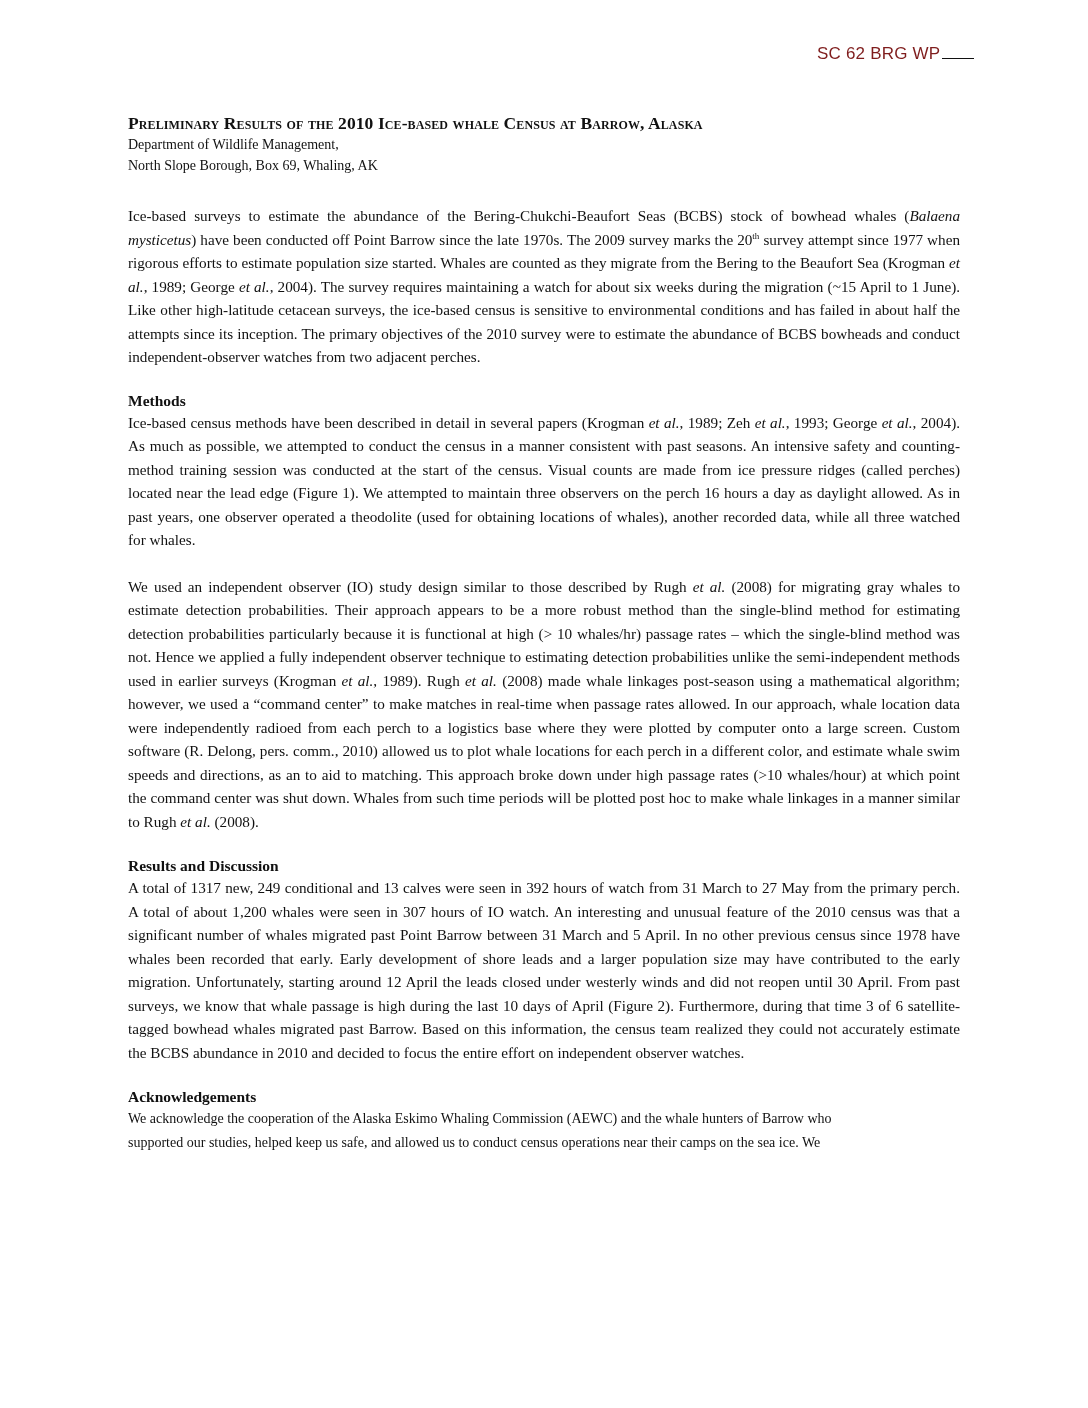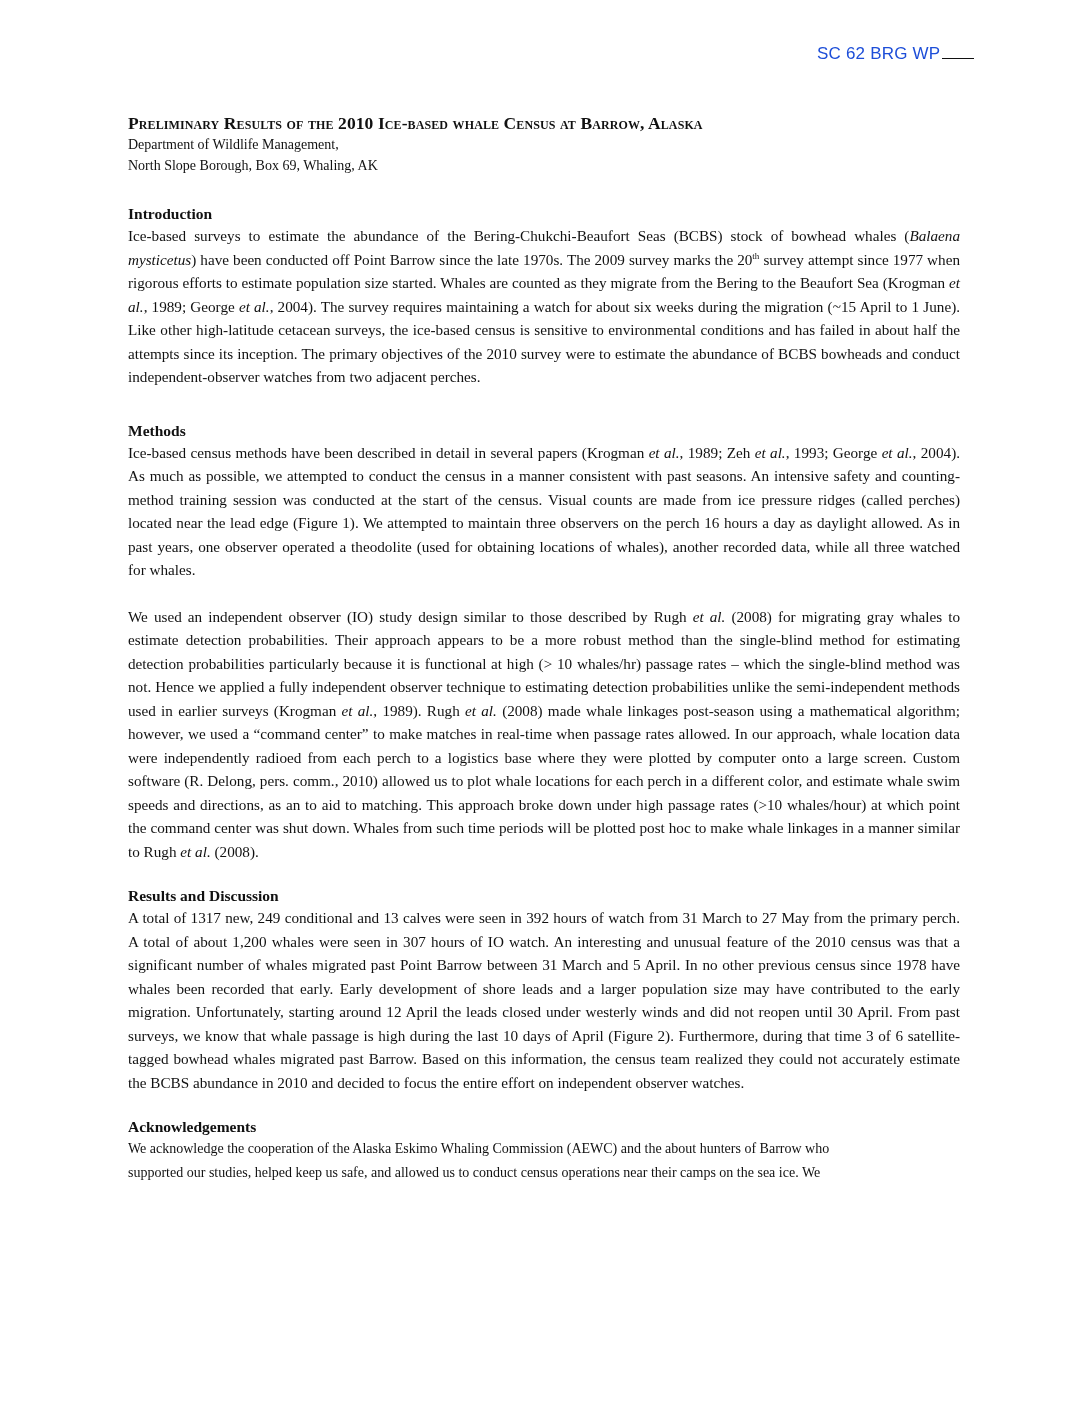--- a/index.html
+++ b/index.html
@@ -4,69 +4,68 @@
 <style>
   html, body { margin: 0; padding: 0; background: #ffffff; }
   body {
     width: 1088px; height: 1408px; position: relative; overflow: hidden;
     font-family: "Liberation Serif", "DejaVu Serif", serif;
     color: #111111;
   }
   .docid {
     position: absolute; left: 817px; top: 44px;
     font-family: "Liberation Sans", "DejaVu Sans", sans-serif;
-    font-size: 17px; color: #1d4ed8; letter-spacing: 0.2px;
+    font-size: 17px; color: #7f1d1d; letter-spacing: 0.2px;
   }
   .docid .blank { display: inline-block; width: 32px; border-bottom: 1.5px solid #111; height: 14px; vertical-align: baseline; margin-left: 2px; }
   .page { position: absolute; left: 128px; top: 112px; width: 832px; }
   .title {
     font-weight: bold; font-size: 17.5px; margin: 0; line-height: 22px;
     letter-spacing: 0.1px; font-variant: small-caps; white-space: nowrap;
   }
   .authors { font-size: 15px; margin: 4px 0 0 0; line-height: 20px; }
   .affil { font-size: 14px; line-height: 21px; margin: 0; }
   h2 {
     font-size: 15.5px; font-weight: bold; margin: 0; line-height: 20px;
   }
   p.body {
     font-size: 15.2px; line-height: 23.5px; margin: 0; text-align: justify;
   }
   .sec-intro { margin-top: 28px; }
-  .sec-methods { margin-top: 32px; }
+  .sec-methods { margin-top: 22px; }
   .para-gap { margin-top: 23px !important; }
   .sec-results { margin-top: 23px; }
   .sec-ack { margin-top: 23px; }
   p.ack { font-size: 14px; line-height: 23.5px; margin: 0; text-align: left; white-space: nowrap; }
   i { font-style: italic; }
   sup { font-size: 9px; line-height: 0; }
 </style>
 </head>
 <body>
 
 <div class="docid"><span>SC 62 BRG WP</span><span class="blank"></span></div>
 
 <div class="page">
   <h1 class="title">Preliminary Results of the 2010 Ice-based whale Census at Barrow, Alaska</h1>
   <p class="affil">Department of Wildlife Management,</p>
   <p class="affil">North Slope Borough, Box 69, Whaling, AK</p>
 
   <section class="sec-intro">
-    <h2>Introduction</h2>
     <p class="body"><span>Ice-based surveys to estimate the abundance of the Bering-Chukchi-Beaufort Seas (BCBS) stock of bowhead whales (</span><i>Balaena mysticetus</i><span>) have been conducted off Point Barrow since the late 1970s.  The 2009 survey marks the 20</span><sup>th</sup><span> survey attempt since 1977 when rigorous efforts to estimate population size started. Whales are counted as they migrate from the Bering to the Beaufort Sea (Krogman </span><i>et al.</i><span>, 1989; George </span><i>et al.</i><span>, 2004). The survey requires maintaining a watch for about six weeks during the migration (~15 April to 1 June). Like other high-latitude cetacean surveys, the ice-based census is sensitive to environmental conditions and has failed in about half the attempts since its inception. The primary objectives of the 2010 survey were to estimate the abundance of BCBS bowheads and conduct independent-observer watches from two adjacent perches.</span></p>
   </section>
 
   <section class="sec-methods">
     <h2>Methods</h2>
     <p class="body"><span>Ice-based census methods have been described in detail in several papers (Krogman </span><i>et al.</i><span>, 1989; Zeh </span><i>et al.</i><span>, 1993; George </span><i>et al.</i><span>, 2004).  As much as possible, we attempted to conduct the census in a manner consistent with past seasons.  An intensive safety and counting-method training session was conducted at the start of the census. Visual counts are made from ice pressure ridges (called perches) located near the lead edge (Figure 1). We attempted to maintain three observers on the perch 16 hours a day as daylight allowed. As in past years, one observer operated a theodolite (used for obtaining locations of whales), another recorded data, while all three watched for whales.</span></p>
     <p class="body para-gap"><span>We used an independent observer (IO) study design similar to those described by Rugh </span><i>et al.</i><span> (2008) for migrating gray whales to estimate detection probabilities. Their approach appears to be a more robust method than the single-blind method for estimating detection probabilities particularly because it is functional at high (&gt; 10 whales/hr) passage rates – which the single-blind method was not. Hence we applied a fully independent observer technique to estimating detection probabilities unlike the semi-independent methods used in earlier surveys (Krogman </span><i>et al.</i><span>, 1989). Rugh </span><i>et al.</i><span> (2008) made whale linkages post-season using a mathematical algorithm; however, we used a “command center” to make matches in real-time when passage rates allowed. In our approach, whale location data were independently radioed from each perch to a logistics base where they were plotted by computer onto a large screen. Custom software (R. Delong, pers. comm., 2010) allowed us to plot whale locations for each perch in a different color, and estimate whale swim speeds and directions, as an to aid to matching.  This approach broke down under high passage rates (&gt;10 whales/hour) at which point the command center was shut down.  Whales from such time periods will be plotted post hoc to make whale linkages in a manner similar to Rugh </span><i>et al.</i><span> (2008).</span></p>
   </section>
 
   <section class="sec-results">
     <h2>Results and Discussion</h2>
     <p class="body">A total of 1317 new, 249 conditional and 13 calves were seen in 392 hours of watch from 31 March to 27 May from the primary perch. A total of about 1,200 whales were seen in 307 hours of IO watch. An interesting and unusual feature of the 2010 census was that a significant number of whales migrated past Point Barrow between 31 March and 5 April. In no other previous census since 1978 have whales been recorded that early. Early development of shore leads and a larger population size may have contributed to the early migration. Unfortunately, starting around 12 April the leads closed under westerly winds and did not reopen until 30 April.  From past surveys, we know that whale passage is high during the last 10 days of April (Figure 2). Furthermore, during that time 3 of 6 satellite-tagged bowhead whales migrated past Barrow. Based on this information, the census team realized they could not accurately estimate the BCBS abundance in 2010 and decided to focus the entire effort on independent observer watches.</p>
   </section>
 
   <section class="sec-ack">
     <h2>Acknowledgements</h2>
-    <p class="ack">We acknowledge the cooperation of the Alaska Eskimo Whaling Commission (AEWC) and the about hunters of Barrow who</p>
+    <p class="ack">We acknowledge the cooperation of the Alaska Eskimo Whaling Commission (AEWC) and the whale hunters of Barrow who</p>
     <p class="ack">supported our studies, helped keep us safe, and allowed us to conduct census operations near their camps on the sea ice. We</p>
   </section>
 </div>
 
 </body></html>

